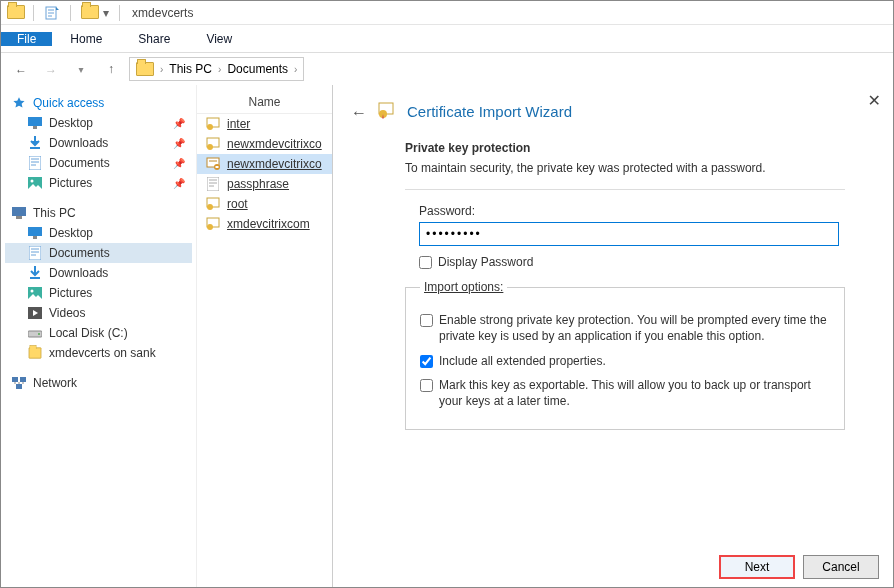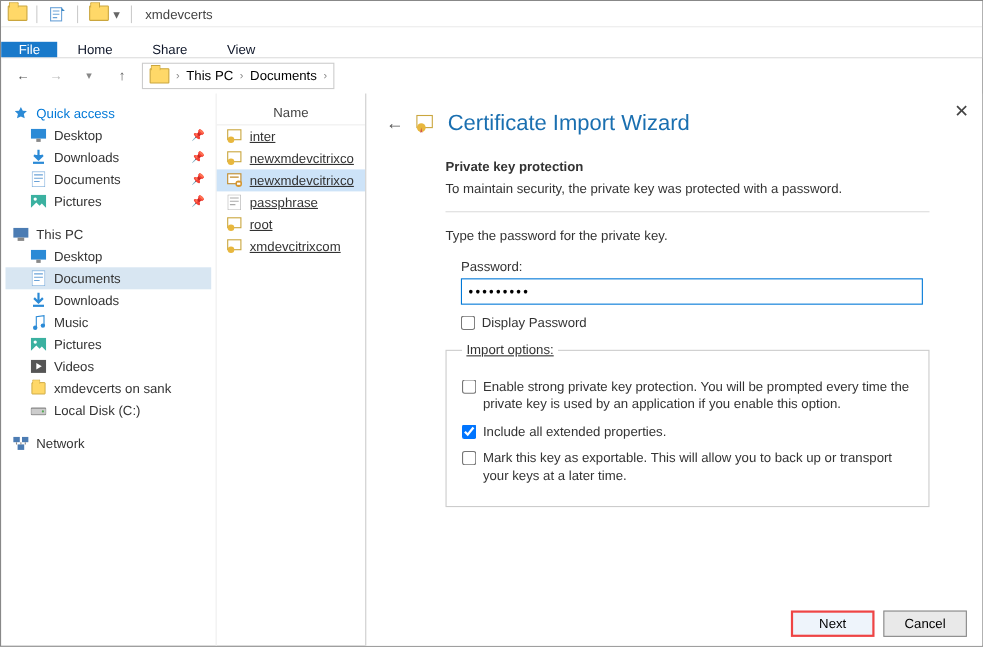--- a/index.html
+++ b/index.html
@@ -6,21 +6,21 @@
     body { width: 894px; height: 588px; background: #fff; position: relative; overflow: hidden; border: 1px solid #888; }
 
     
     .titlebar { height: 24px; display: flex; align-items: center; padding: 0 6px; background: #fff; border-bottom: 1px solid #e5e5e5; }
     .titlebar .qat { display: flex; gap: 6px; align-items: center; }
     .titlebar .qicon { width: 16px; height: 16px; }
     .titlebar .divider { width: 1px; height: 16px; background: #ccc; margin: 0 4px; }
     .titlebar .title { margin-left: 8px; color: #444; }
 
     
-    .ribbon { height: 28px; display: flex; align-items: flex-end; border-bottom: 1px solid #ddd; background: #fff; }
+    .ribbon { height: 28px; display: flex; align-items: center; border-bottom: 1px solid #ddd; background: #fff; }
     .ribbon .file-tab { background: #1979ca; color: #fff; padding: 0 16px; display: flex; align-items: center; }
     .ribbon .tab { padding: 0 18px; display: flex; align-items: center; color: #0f172a; }
 
     
     .navbar { height: 32px; display: flex; align-items: center; padding: 4px 8px; gap: 6px; }
     .navarrow { width: 24px; height: 24px; display: flex; align-items: center; justify-content: center; }
     .navarrow.disabled { color: #bbb; }
     .navarrow.enabled { color: #555; }
     .address { display: flex; align-items: center; gap: 6px; border: 1px solid #ccc; padding: 2px 6px; height: 24px; flex: 0 0 auto; }
     .address .sep { color: #888; font-size: 10px; }
@@ -43,21 +43,21 @@
     .fileitem { display: flex; align-items: center; gap: 6px; padding: 3px 8px; white-space: nowrap; overflow: hidden; color: #333; text-decoration: underline; }
     .fileitem.selected { background: #cde3f8; }
     .fileicon { width: 16px; height: 14px; display: inline-flex; align-items: center; justify-content: center; }
 
     
     .wizard { flex: 1; position: relative; background: #fff; border-left: 1px solid #ccc; }
     .wizard-close { position: absolute; top: 6px; right: 12px; font-size: 16px; color: #444; }
     .wizard-head { display: flex; align-items: center; gap: 10px; padding: 16px 18px 10px 18px; }
     .wizard-back { color: #555; font-size: 16px; }
     .wizard-icon { width: 20px; height: 20px; }
-    .wizard-title { color: #1a6fb0; font-size: 20px; }
+    .wizard-title { color: #1a6fb0; font-size: 15px; }
     .wizard-body { padding: 10px 48px 0 72px; color: #333; }
     .section-title { font-weight: 600; margin-bottom: 6px; }
     .section-text { margin-bottom: 14px; }
     .hr { border: none; border-top: 1px solid #ddd; margin: 6px 0 14px 0; }
     .pw-label { margin-bottom: 4px; }
     .pw-input { width: 420px; border: 1px solid #0078d7; padding: 4px 6px; height: 24px; font-family: inherit; letter-spacing: 2px; }
     .chk-row { display: flex; align-items: flex-start; gap: 6px; margin: 8px 0; }
     .chk-row input { margin-top: 2px; width: 13px; height: 13px; }
     .chk-row label { flex: 1; line-height: 1.35; }
     fieldset.import-opts { border: 1px solid #ccc; padding: 10px 14px 12px 14px; margin-top: 10px; }
@@ -208,61 +208,51 @@
         <span class="ticon">
             <svg width="14" height="14" viewBox="0 0 14 14">
               <path d="M7 0v8M3 5l4 4 4-4" stroke="#2b8ad6" stroke-width="2" fill="none"></path>
               <rect x="2" y="11" width="10" height="2" fill="#2b8ad6"></rect>
             </svg>
           </span>
         <span>Downloads</span>
       </div>
       <div class="tree-item">
         <span class="ticon">
-            <svg width="12" height="14" viewBox="0 0 12 14">
-              <path d="M4 12V2l7-1v9" stroke="#2b8ad6" fill="none"></path>
-              <circle cx="3" cy="12" r="2" fill="#2b8ad6"></circle>
-              <circle cx="10" cy="10" r="2" fill="#2b8ad6"></circle>
-            </svg>
-          </span>
-        <span>Music</span>
-      </div>
-      <div class="tree-item">
-        <span class="ticon">
             <svg width="14" height="12" viewBox="0 0 14 12">
               <rect x="0" y="0" width="14" height="12" fill="#3bb1a0"></rect>
               <circle cx="4" cy="4" r="1.5" fill="#fff"></circle>
               <path d="M0 12l5-5 3 3 2-2 4 4z" fill="#fff"></path>
             </svg>
           </span>
         <span>Pictures</span>
       </div>
       <div class="tree-item">
         <span class="ticon">
             <svg width="14" height="12" viewBox="0 0 14 12">
               <rect x="0" y="0" width="14" height="12" fill="#555"></rect>
               <path d="M5 3l5 3-5 3z" fill="#fff"></path>
             </svg>
           </span>
         <span>Videos</span>
       </div>
       <div class="tree-item">
         <span class="ticon">
-            <span class="folder-glyph" style="transform:scale(0.8);"></span>
-          </span>
-        <span>xmdevcerts on sank</span>
-      </div>
-      <div class="tree-item">
-        <span class="ticon">
             <svg width="14" height="10" viewBox="0 0 14 10">
               <rect x="0" y="3" width="14" height="6" rx="1" fill="#ccc" stroke="#888"></rect>
               <circle cx="11" cy="6" r="1" fill="#5a5"></circle>
             </svg>
           </span>
         <span>Local Disk (C:)</span>
+      </div>
+      <div class="tree-item">
+        <span class="ticon">
+            <span class="folder-glyph" style="transform:scale(0.8);"></span>
+          </span>
+        <span>xmdevcerts on sank</span>
       </div>
     </div>
 
     <div class="tree-group">
       <div class="tree-head">
         <span class="ticon">
             <svg width="14" height="12" viewBox="0 0 14 12">
               <rect x="0" y="0" width="6" height="5" fill="#4c7cb3"></rect>
               <rect x="8" y="0" width="6" height="5" fill="#4c7cb3"></rect>
               <rect x="4" y="7" width="6" height="5" fill="#4c7cb3"></rect>
@@ -345,21 +335,20 @@
             <path d="M6 13l-1 5 1-1 1 1z" fill="#d05050"></path>
           </svg>
       </span>
       <span class="wizard-title">Certificate Import Wizard</span>
     </div>
 
     <div class="wizard-body">
       <div class="section-title">Private key protection</div>
       <div class="section-text">To maintain security, the private key was protected with a password.</div>
       <hr class="hr">
-      <div class="section-text">Type the password for the private key.</div>
 
       <div style="margin-left:14px;">
         <div class="pw-label">Password:</div>
         <input class="pw-input" type="text" value="•••••••••" style="">
         <div class="chk-row">
           <input type="checkbox" style="">
           <label>Display Password</label>
         </div>
       </div>
 

